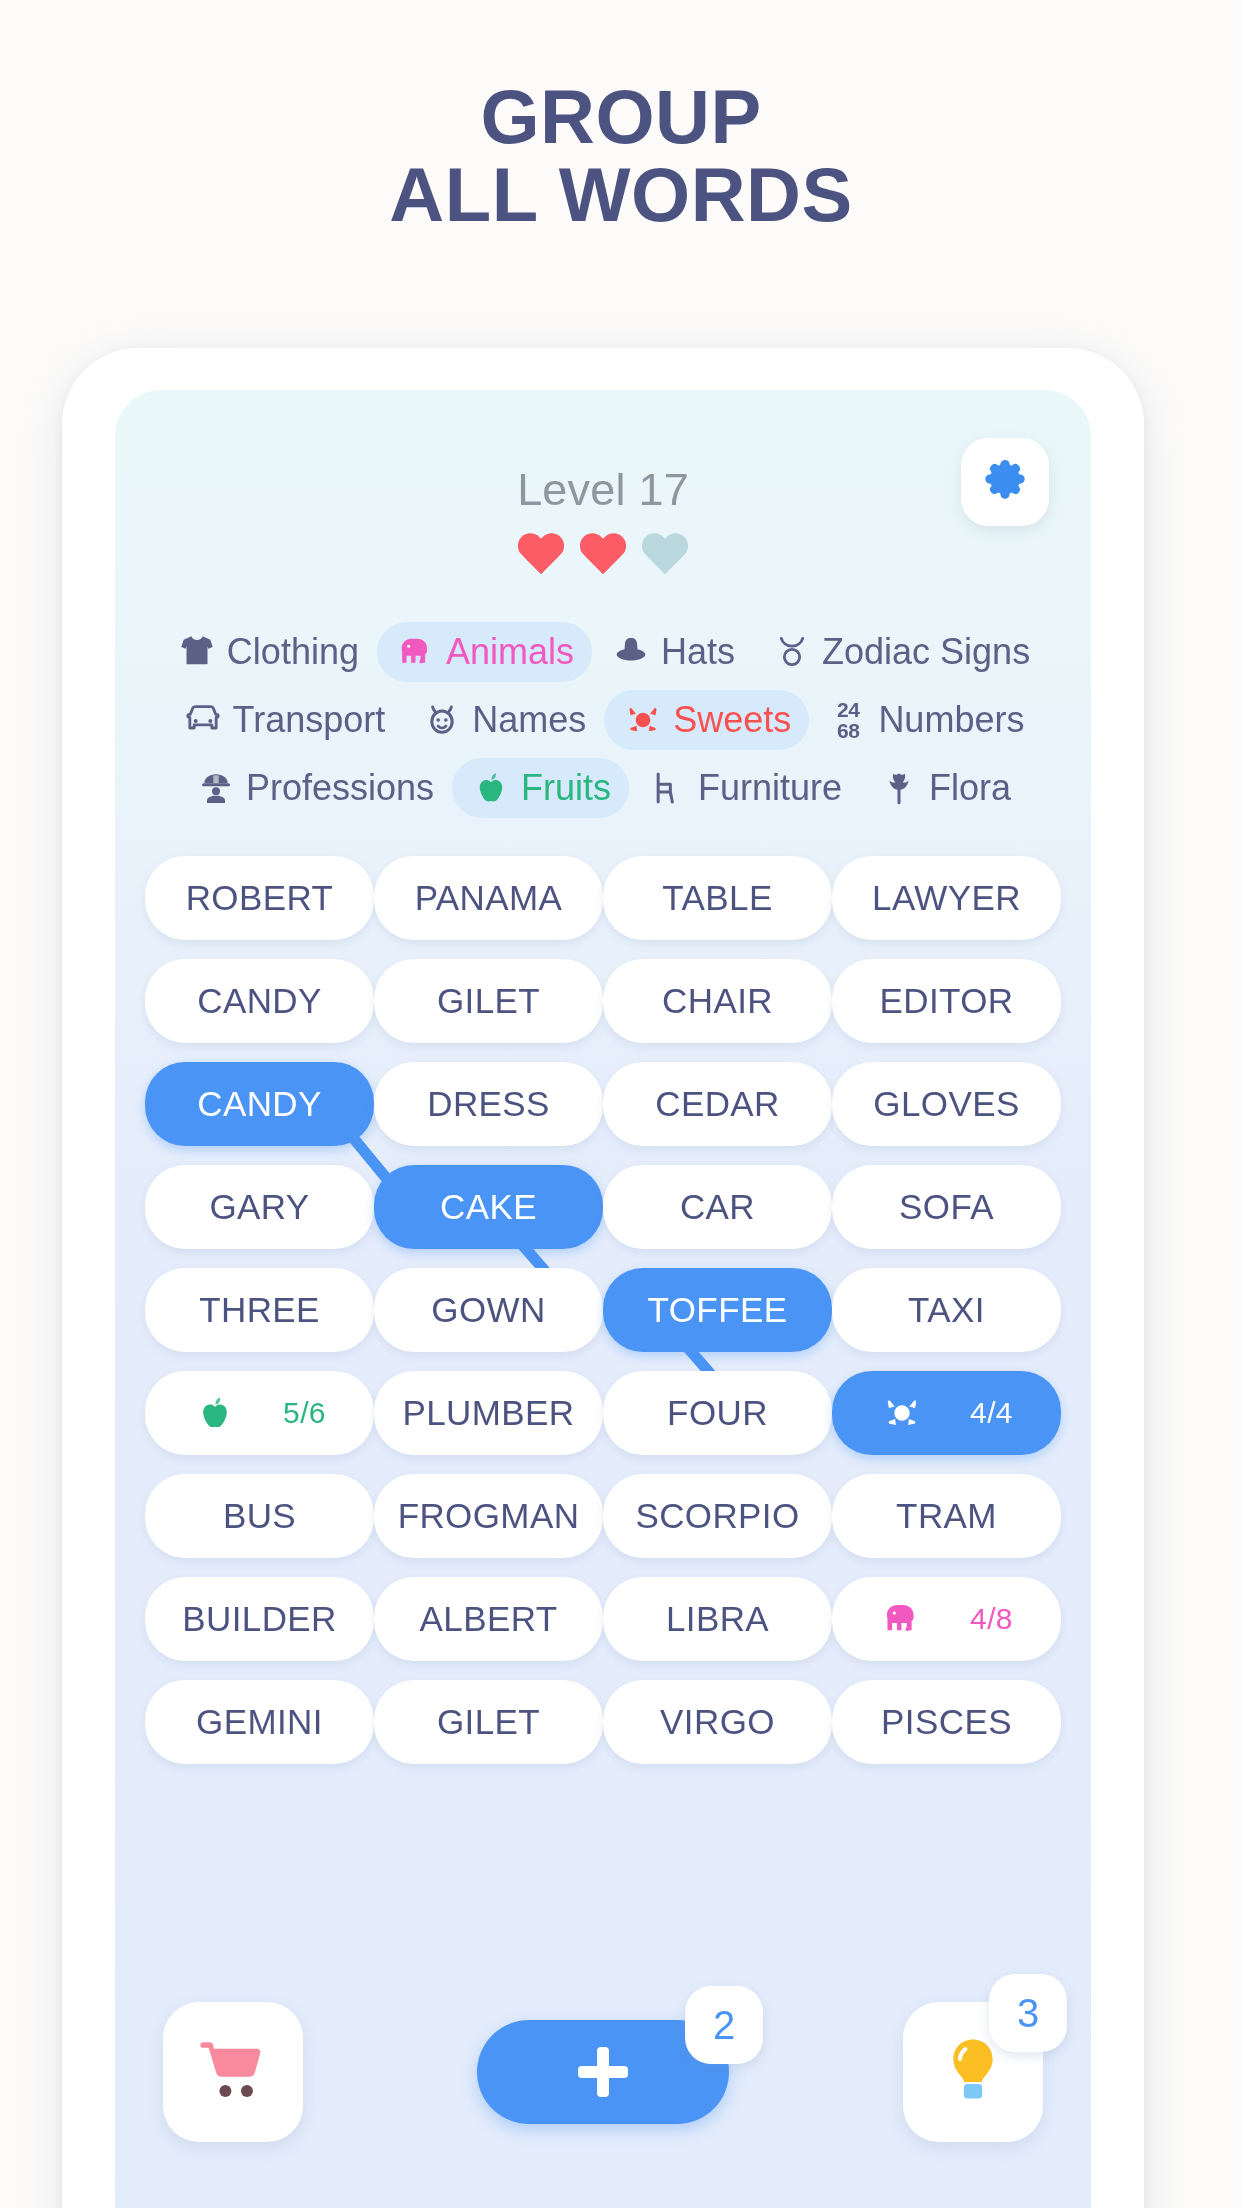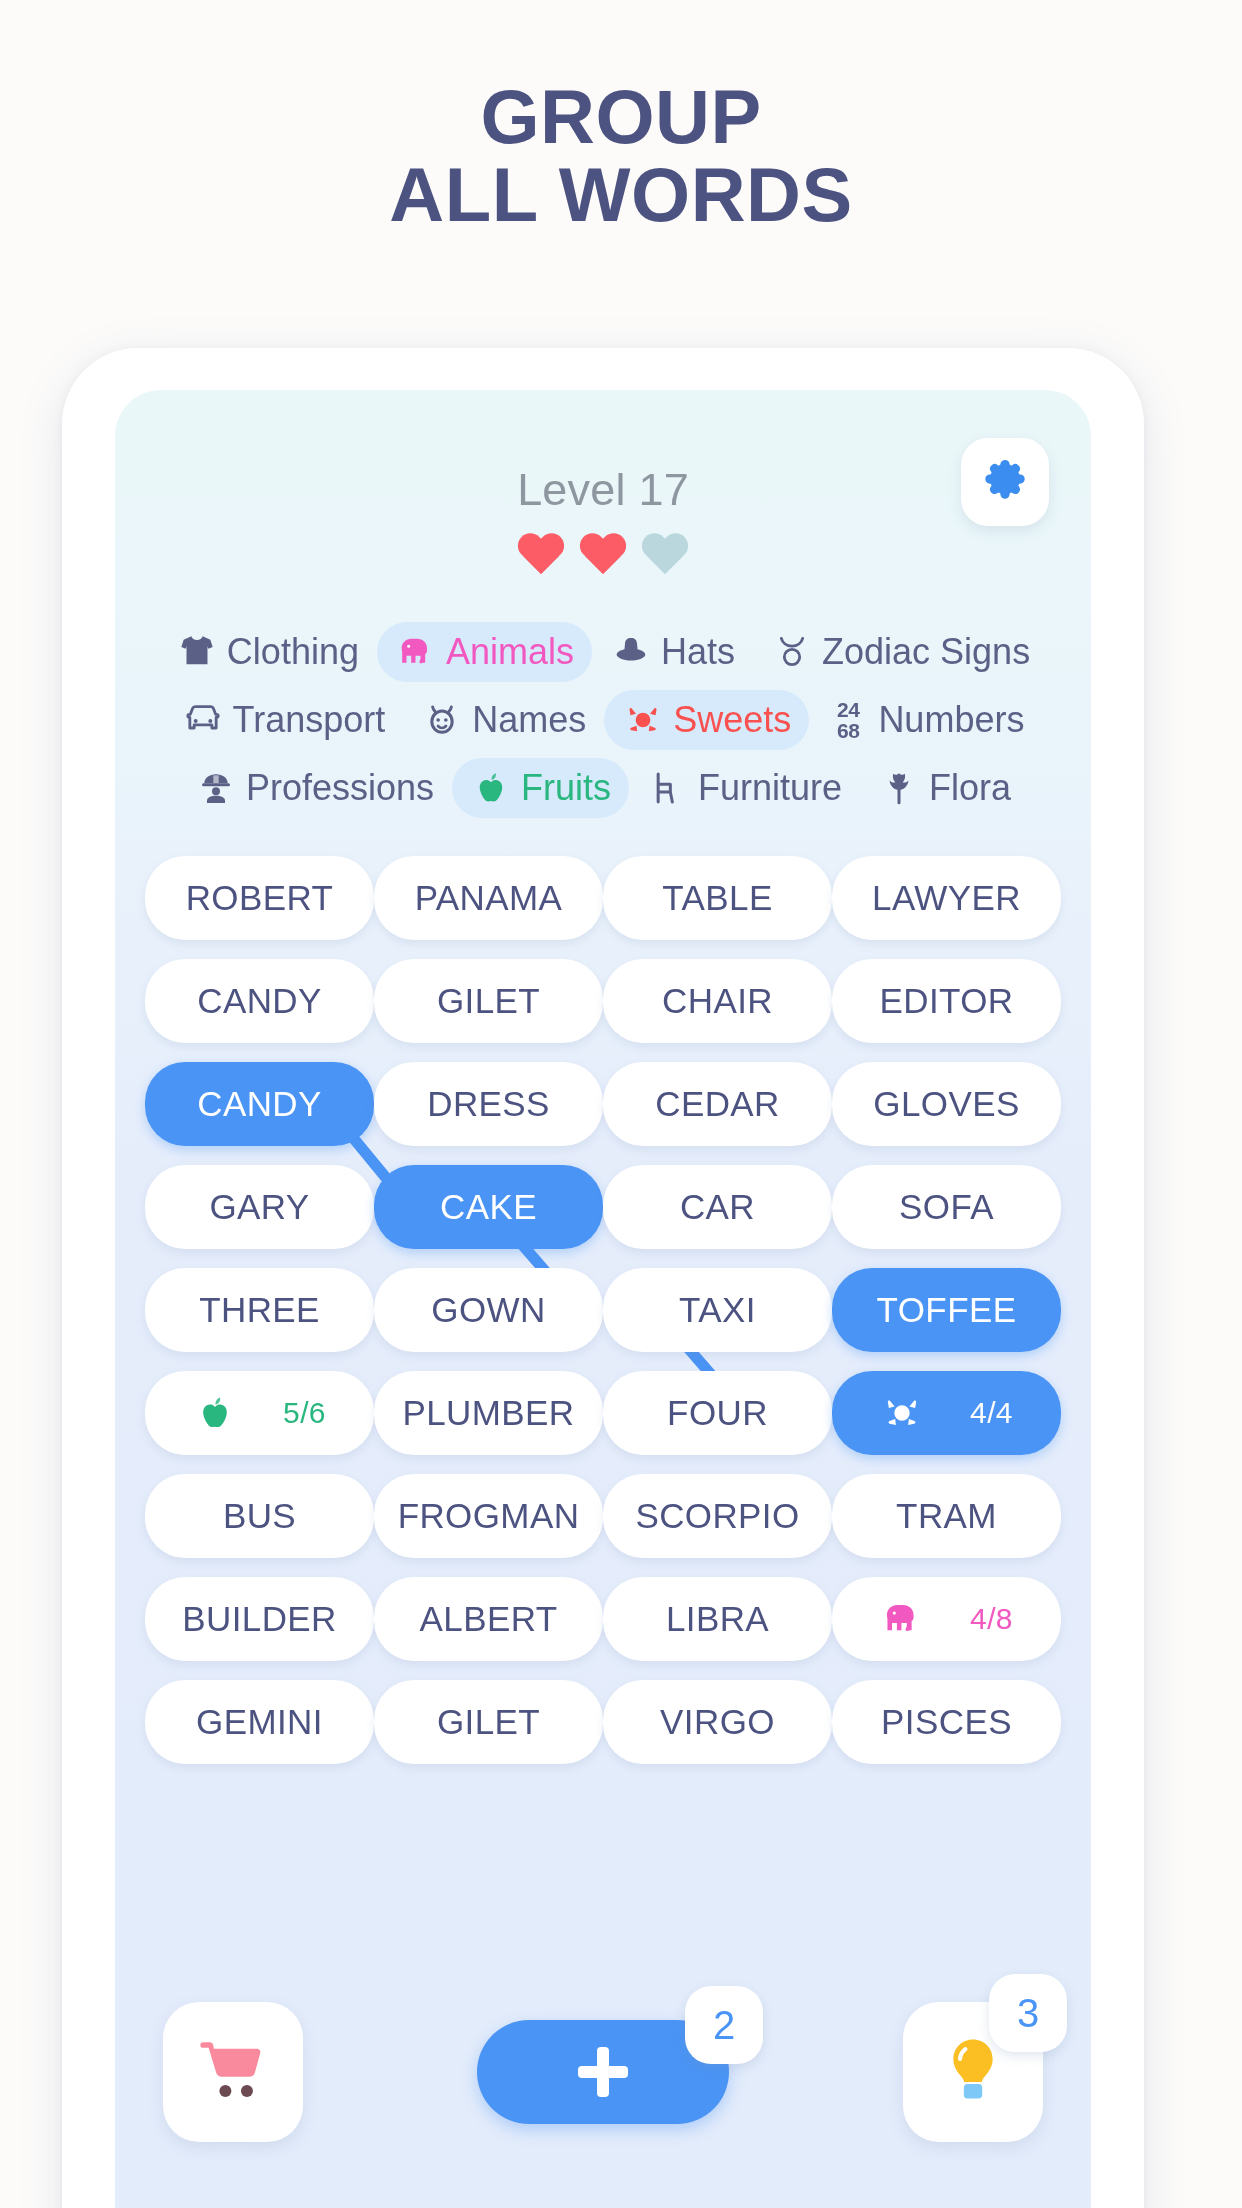--- a/index.html
+++ b/index.html
@@ -316,22 +316,22 @@
         </div>
         <div class="grow">
           <div class="cell">GARY</div>
           <div class="cell sel">CAKE</div>
           <div class="cell">CAR</div>
           <div class="cell">SOFA</div>
         </div>
         <div class="grow">
           <div class="cell">THREE</div>
           <div class="cell">GOWN</div>
+          <div class="cell sel">TOFFEE</div>
           <div class="cell">TAXI</div>
-          <div class="cell sel">TOFFEE</div>
         </div>
         <div class="grow">
           <div class="cell counter c-green">
             <span class="cico">
               <svg width="42" height="42" viewBox="0 0 24 24" fill="#29b67f">
                 <path d="M16.6 7.6c-1.3-.7-2.9-.5-3.9.3l-.7.6-.7-.6c-1-.8-2.6-1-3.9-.3-1.7.9-2.5 3-2 5.4.6 2.9 2.7 6.5 4.4 7 .8.2 1.5-.2 2.2-.2s1.4.4 2.2.2c1.7-.5 3.8-4.1 4.4-7 .5-2.4-.3-4.5-2-5.4z"></path>
                 <path d="M12.3 7.2c-.2-1.8.8-3.4 2.6-4 .4 2-.7 3.7-2.6 4z" opacity=".8"></path>
               </svg>
             </span>
             <span class="ctxt">5/6</span>

